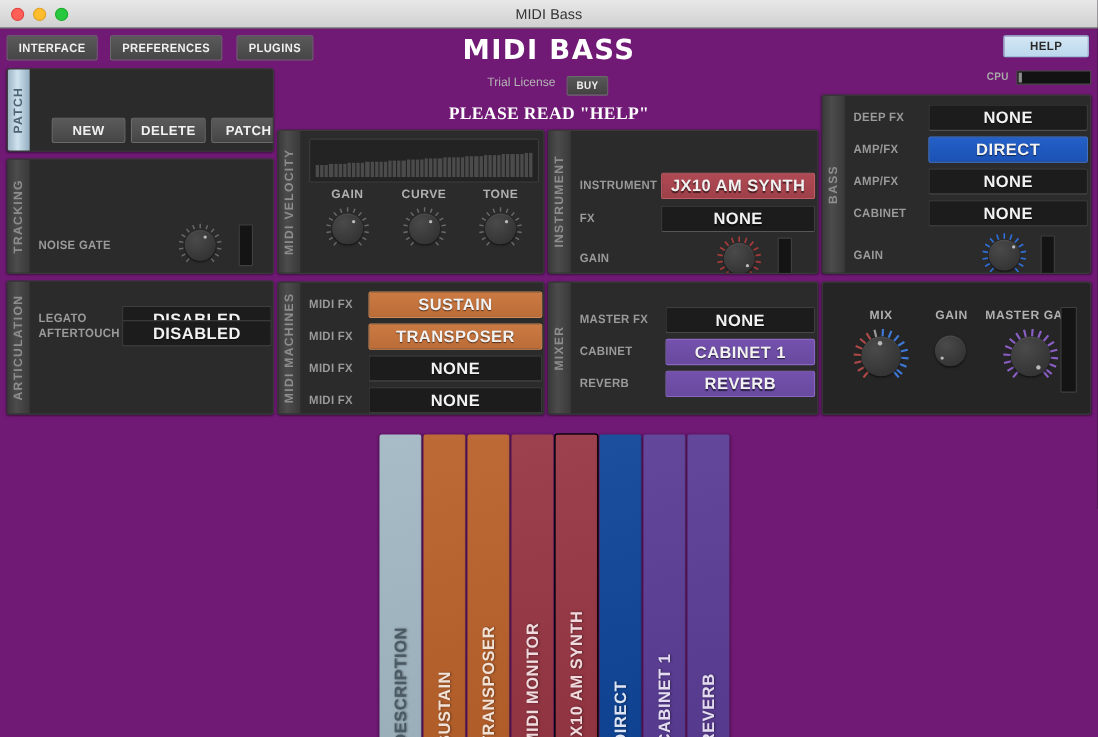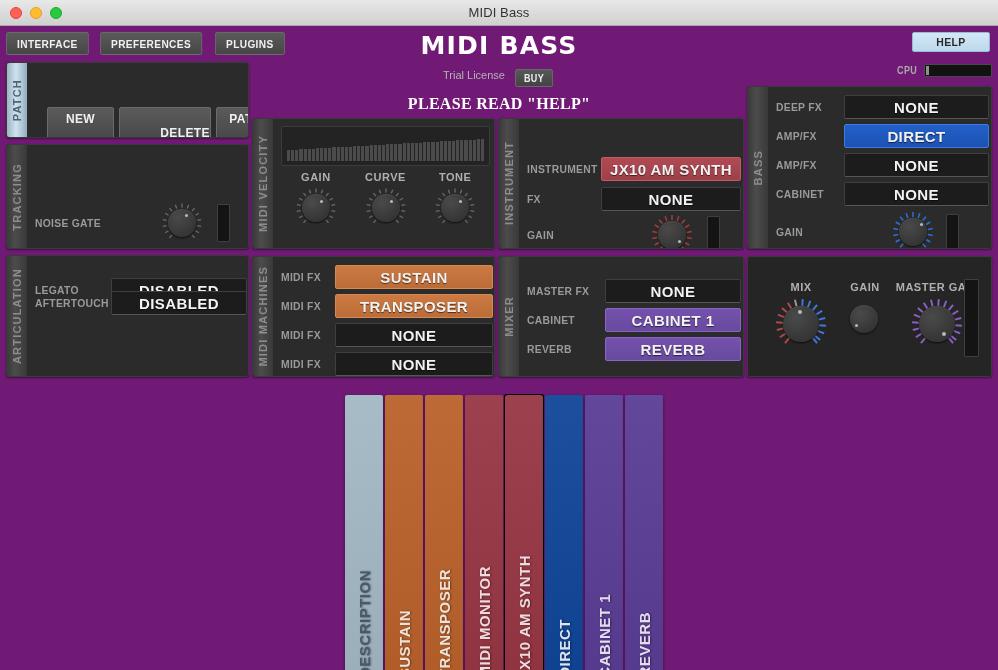--- a/index.html
+++ b/index.html
@@ -223,21 +223,21 @@
       </span>
     </div>
 
     <div class="panel" style="left:6px; top:36px; width:243px; height:76px;">
       <div class="vtab accent">
         <span>PATCH</span>
       </div>
       <div class="pbody">
         <div style="position:absolute; left:20px; top:44px; display:flex; gap:5px;">
           <div class="mbtn" style="width:67px; transform:none; padding:4px 0 3px 0; font-size:12px;">NEW</div>
-          <div class="mbtn" style="width:92px; transform:none; padding:18px 0 3px 0; font-size:12px;text-align:right;">DELETE</div>
+          <div class="mbtn" style="width:68px; transform:none; padding:4px 0 3px 0; font-size:12px;">DELETE</div>
           <div class="mbtn" style="width:68px; transform:none; padding:4px 0 3px 0; font-size:12px;">PATCH</div>
         </div>
       </div>
     </div>
 
     <div class="panel" style="left:6px; top:118px; width:243px; height:105px;">
       <div class="vtab">
         <span>TRACKING</span>
       </div>
       <div class="pbody">

